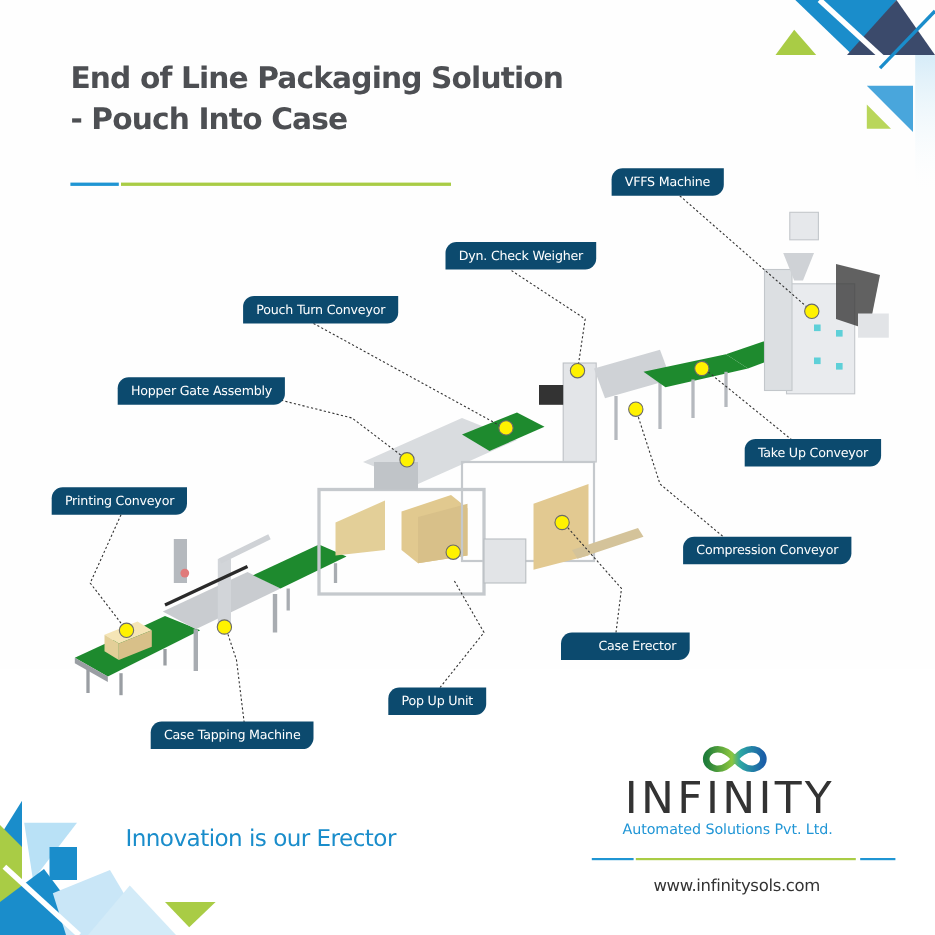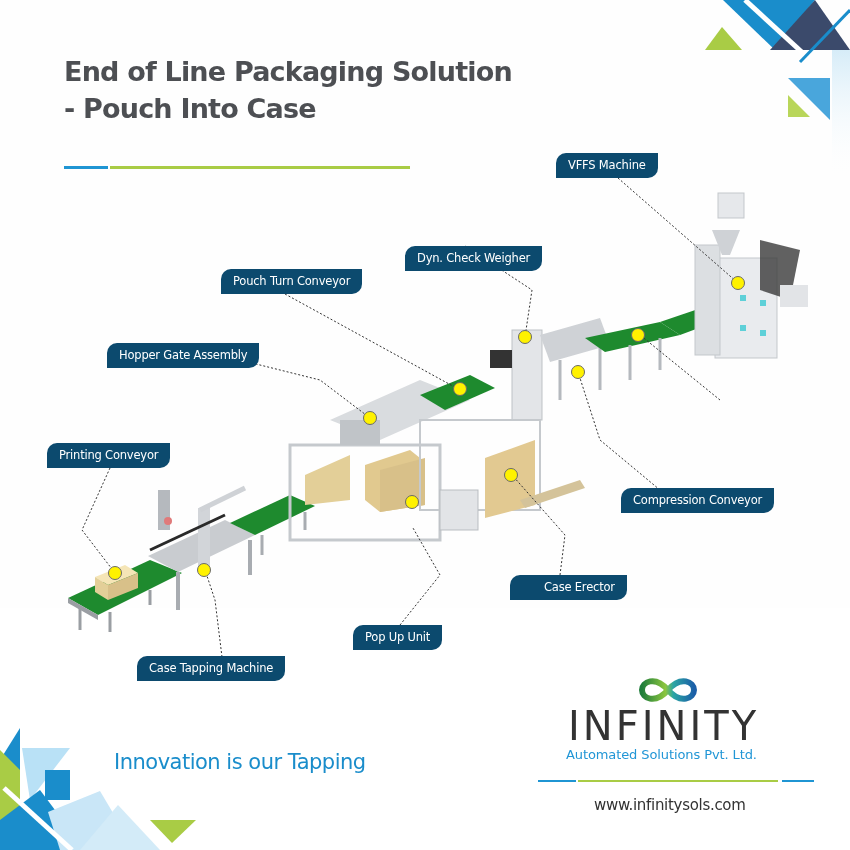--- a/index.html
+++ b/index.html
@@ -132,41 +132,42 @@
 
     <path d="M668,690 C655,675 642,682 642,690 C642,698 655,705 668,690 C681,675 694,682 694,690 C694,698 681,705 668,690 Z" fill="none" stroke="url(#infG)" stroke-width="6"></path>
   </svg>
 
   <div class="title l1">End of Line Packaging Solution</div>
   <div class="title l2">- Pouch Into Case</div>
   <div class="rule-blue"></div>
   <div class="rule-green"></div>
 
   <div class="label" style="left:556px;top:153px;">VFFS Machine</div>
-  <div class="label" style="left:405px;top:220px;margin-top:26px;">Dyn. Check Weigher</div>
+  <div class="label" style="left:405px;top:220px;">Dyn. Check Weigher</div>
   <div class="label" style="left:221px;top:269px;">Pouch Turn Conveyor</div>
   <div class="label" style="left:107px;top:343px;">Hopper Gate Assembly</div>
   <div class="label" style="left:47px;top:443px;">Printing Conveyor</div>
+  <div class="label" style="left:677px;top:399px;">Take Up Conveyor</div>
   <div class="label" style="left:621px;top:488px;">Compression Conveyor</div>
   <div class="label" style="left:510px;top:575px;padding-left:34px;">Case Erector</div>
   <div class="label" style="left:353px;top:625px;">Pop Up Unit</div>
   <div class="label" style="left:137px;top:656px;">Case Tapping Machine</div>
 
   <div class="hotspot" style="left:738px;top:283px;"></div>
   <div class="hotspot" style="left:525px;top:337px;"></div>
   <div class="hotspot" style="left:460px;top:389px;"></div>
   <div class="hotspot" style="left:370px;top:418px;"></div>
   <div class="hotspot" style="left:115px;top:573px;"></div>
   <div class="hotspot" style="left:638px;top:335px;"></div>
   <div class="hotspot" style="left:578px;top:372px;"></div>
   <div class="hotspot" style="left:511px;top:475px;"></div>
   <div class="hotspot" style="left:412px;top:502px;"></div>
   <div class="hotspot" style="left:204px;top:570px;"></div>
 
-  <div class="tagline">Innovation is our Tapping</div>
+  <div class="tagline">Innovation is our Erector</div>
   <div class="brand-name">INFINITY</div>
   <div class="brand-sub">Automated Solutions Pvt. Ltd.</div>
   <div class="brand-rule" style="left:538px;width:38px;background:#1f95d3;"></div>
   <div class="brand-rule" style="left:578px;width:200px;background:#a9cc45;"></div>
   <div class="brand-rule" style="left:782px;width:32px;background:#1f95d3;"></div>
   <div class="website">www.infinitysols.com</div>
   <div style="position:absolute;left:640px;top:674px;width:56px;height:32px;"></div>
 </div>
 
 </body></html>

